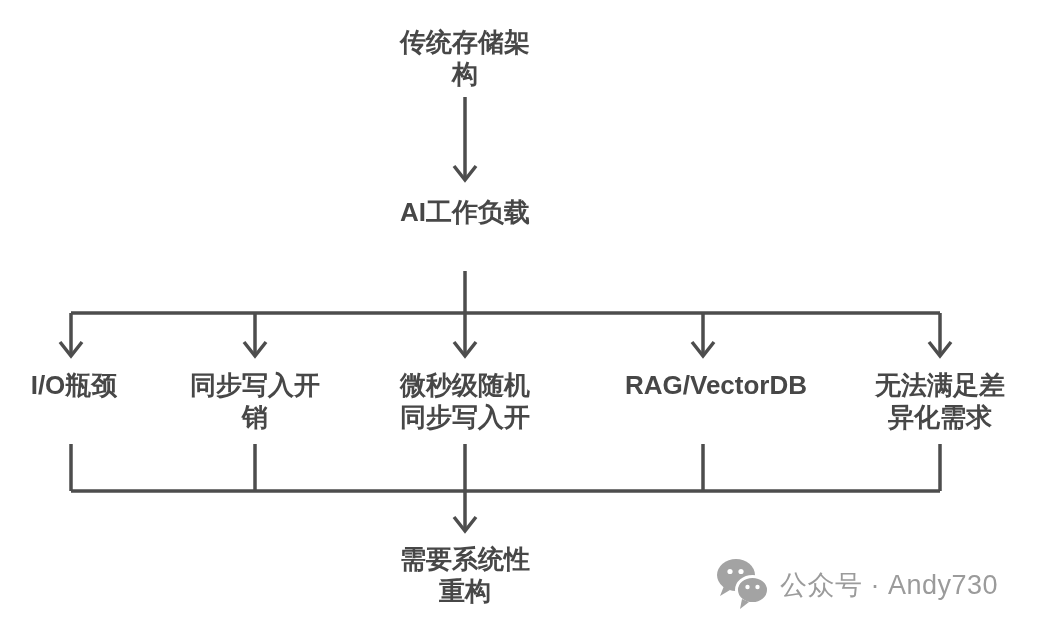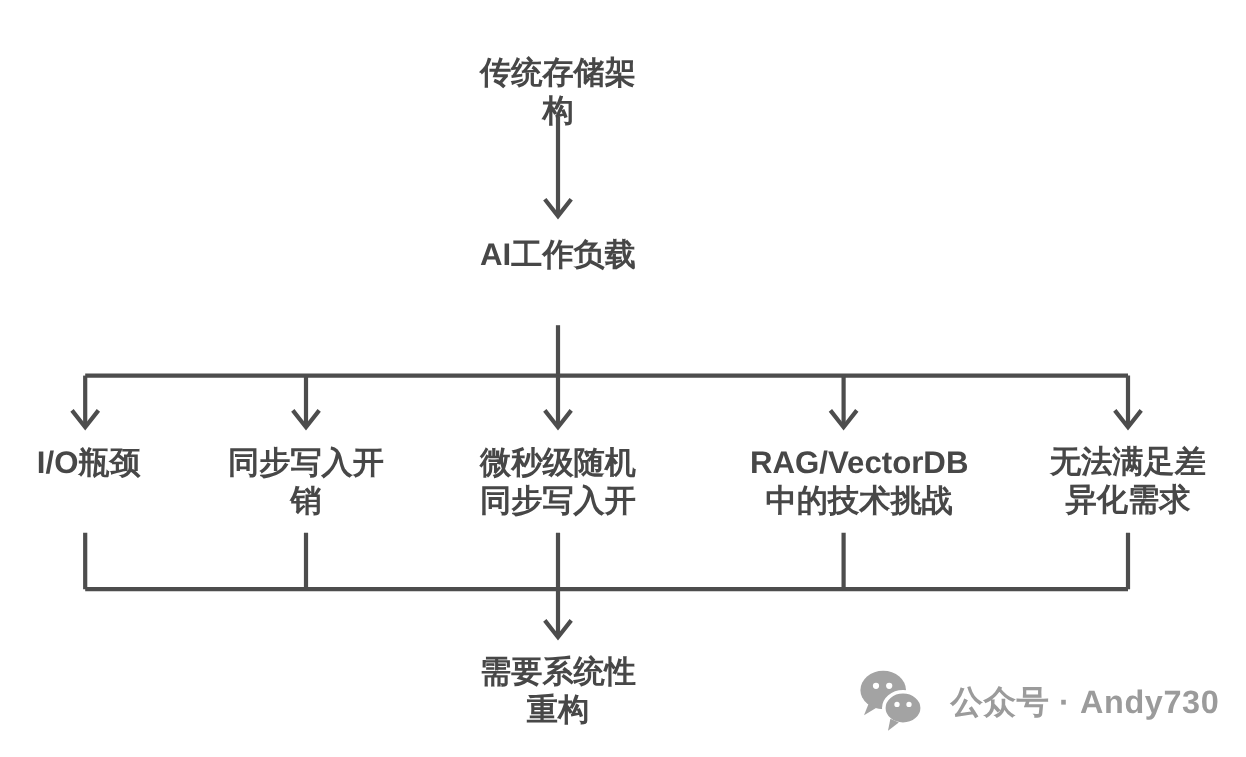--- a/index.html
+++ b/index.html
@@ -33,22 +33,22 @@
   .watermark{
     position:absolute;
     left:714px;
     top:556px;
     display:flex;
     align-items:center;
     color:#9b9b9b;
   }
   .watermark .wm-text{
     font-size:27px;
-    font-weight:700;
-    margin-left:22px;
+    font-weight:400;
+    margin-left:10px;
     letter-spacing:0.5px;
     white-space:nowrap;
   }
 </style>
 </head>
 <body>
 
 <div class="canvas">
 
   <svg class="connectors" viewBox="0 0 1038 631" fill="none" stroke="#4d4d4d" stroke-width="3.5">
@@ -74,21 +74,21 @@
     <line x1="255" y1="444" x2="255" y2="491"></line>
     <line x1="465" y1="444" x2="465" y2="491"></line>
     <line x1="703" y1="444" x2="703" y2="491"></line>
     <line x1="940" y1="444" x2="940" y2="491"></line>
     <line x1="71" y1="491" x2="940" y2="491"></line>
 
     <line x1="465" y1="491" x2="465" y2="530"></line>
     <polyline points="454,517 465,531 476,517"></polyline>
   </svg>
 
-  <div class="node" style="left:465px;top:44px;">
+  <div class="node" style="left:465px;top:26px;">
     <span>传统存储架</span>
     <span>构</span>
   </div>
 
   <div class="node" style="left:465px;top:196px;">
     <span>AI工作负载</span>
   </div>
 
   <div class="node" style="left:74px;top:369px;">
     <span>I/O瓶颈</span>
@@ -99,24 +99,23 @@
     <span>销</span>
   </div>
 
   <div class="node" style="left:465px;top:369px;text-align:center;">
     <span>微秒级随机</span>
     <span>同步写入开</span>
   </div>
 
   <div class="node" style="left:703px;top:369px;margin-left:13px;">
     <span>RAG/VectorDB</span>
-    <span>中的技术挑战</span>
   </div>
 
-  <div class="node" style="left:940px;top:369px;font-family:Liberation Serif, serif;">
+  <div class="node" style="left:940px;top:369px;">
     <span>无法满足差</span>
     <span>异化需求</span>
   </div>
 
   <div class="node" style="left:465px;top:543px;">
     <span>需要系统性</span>
     <span>重构</span>
   </div>
 
   <div class="watermark">

